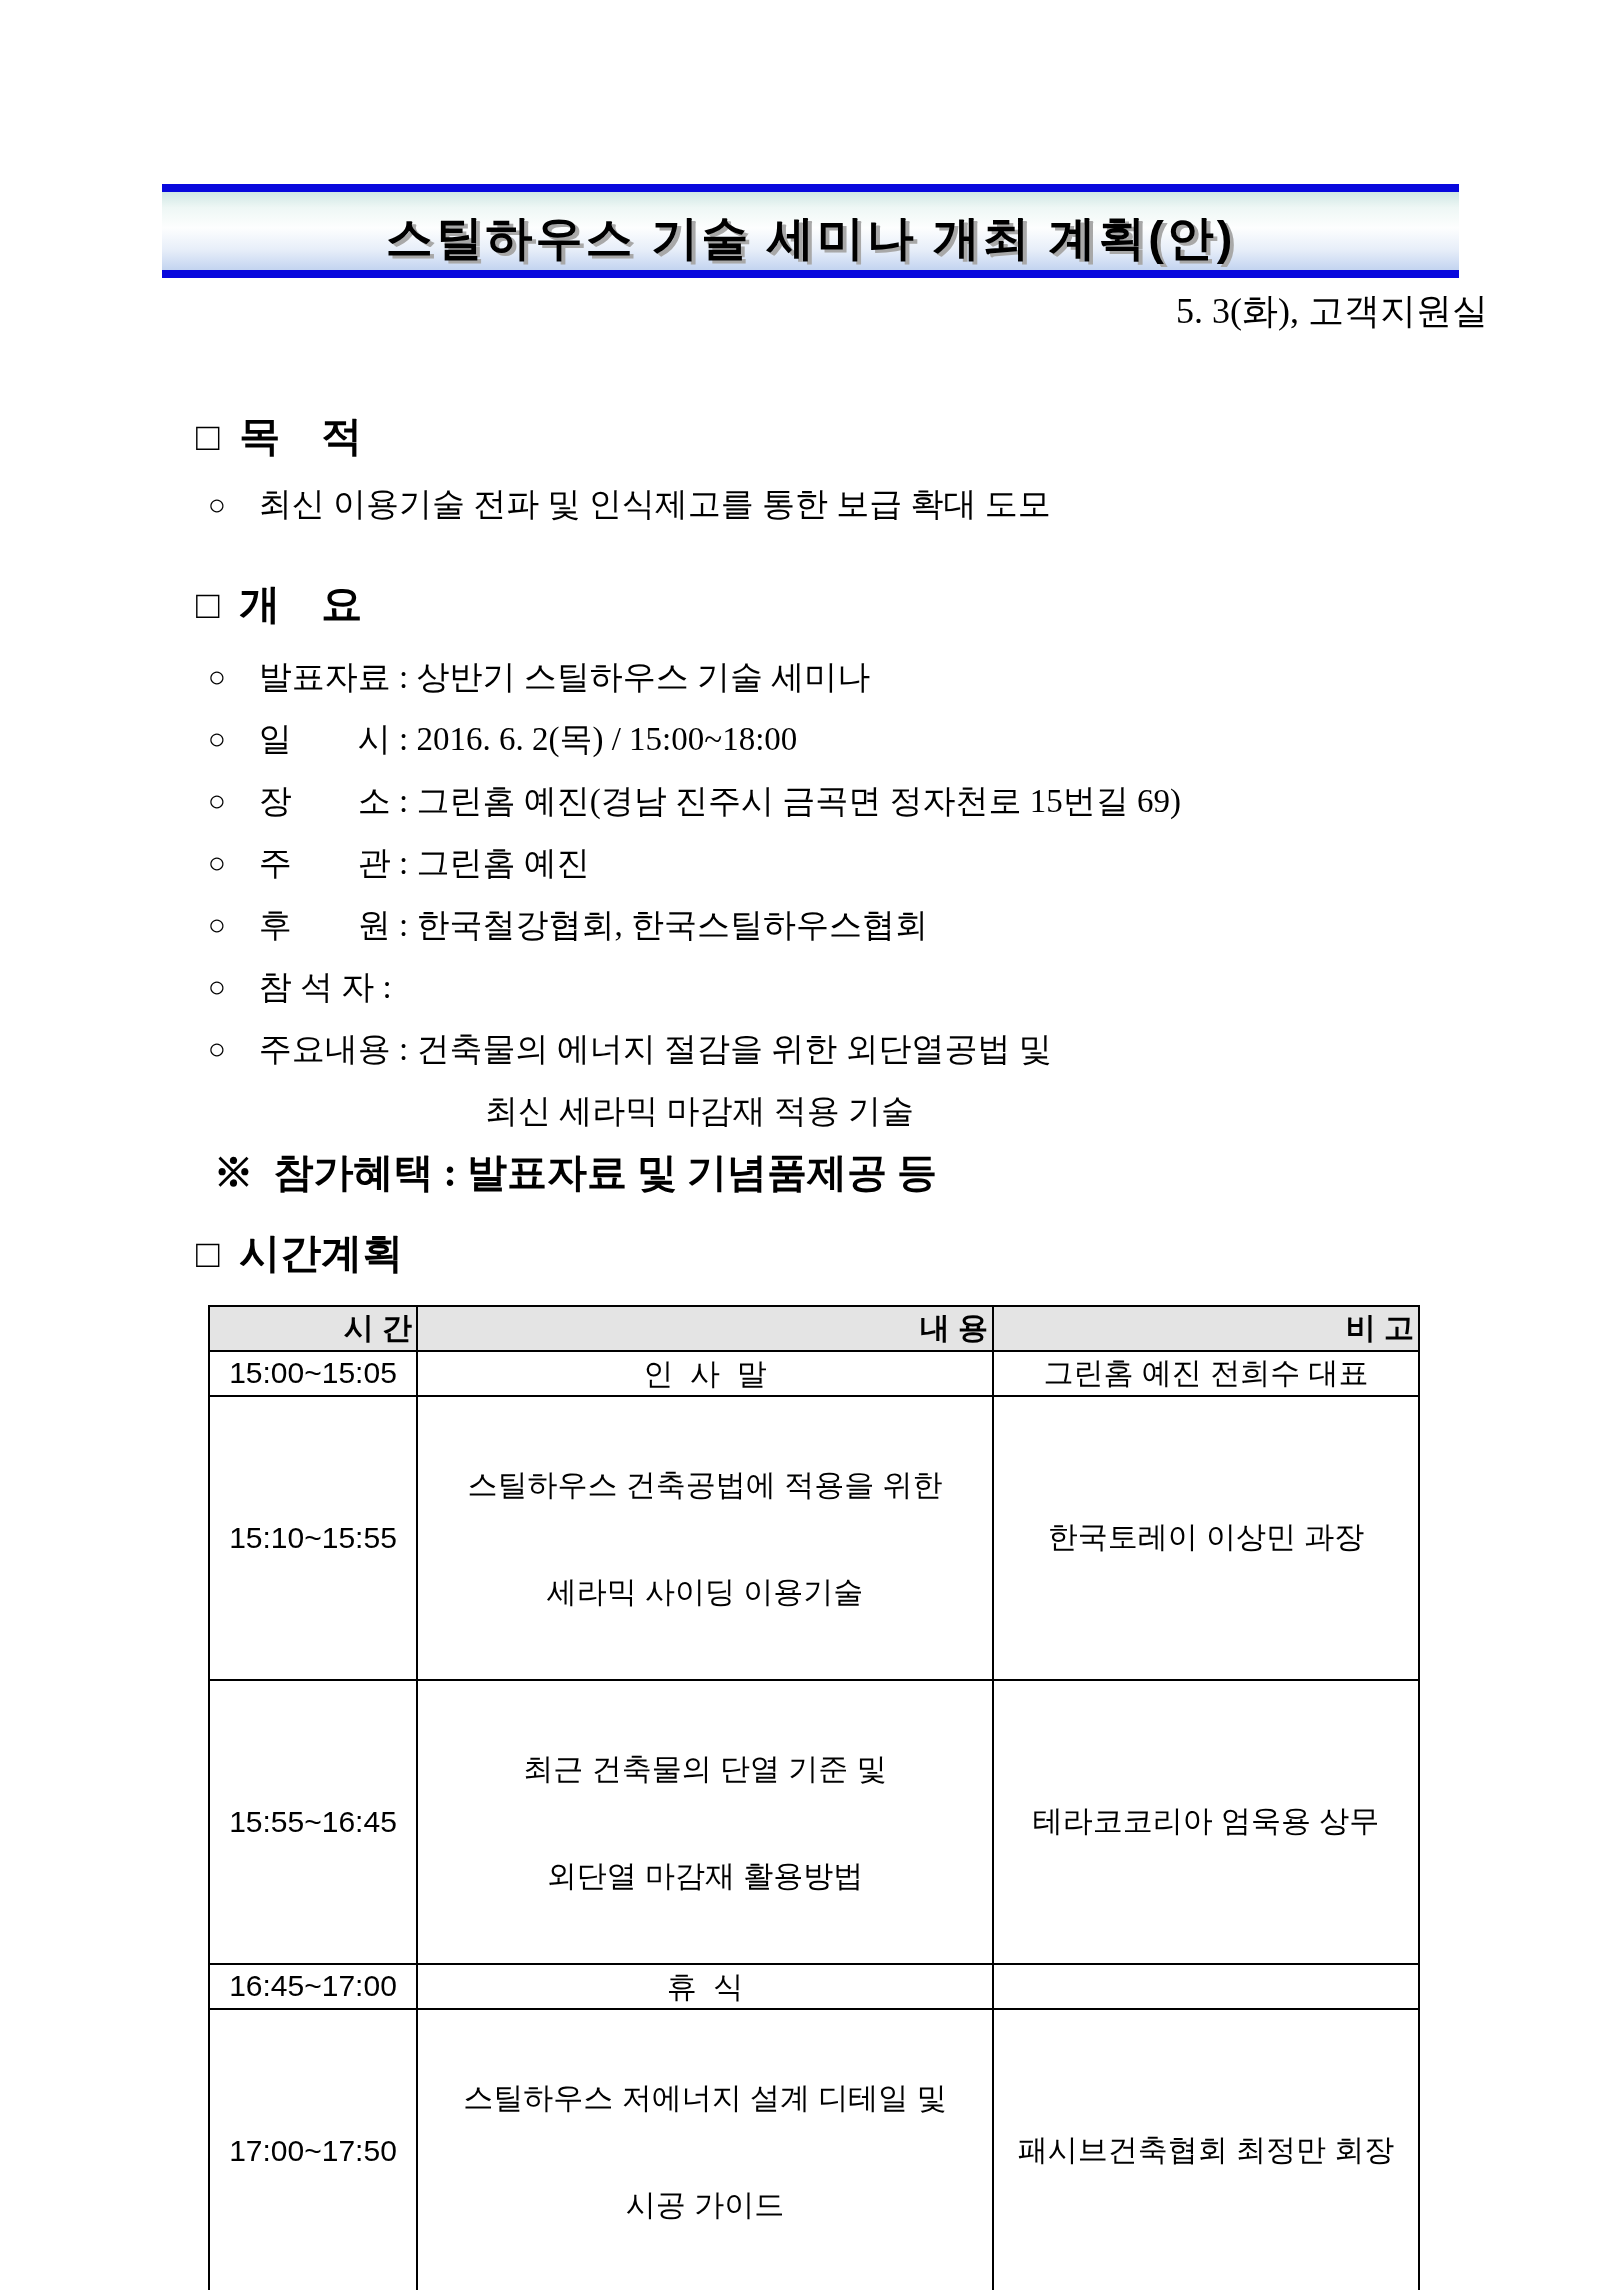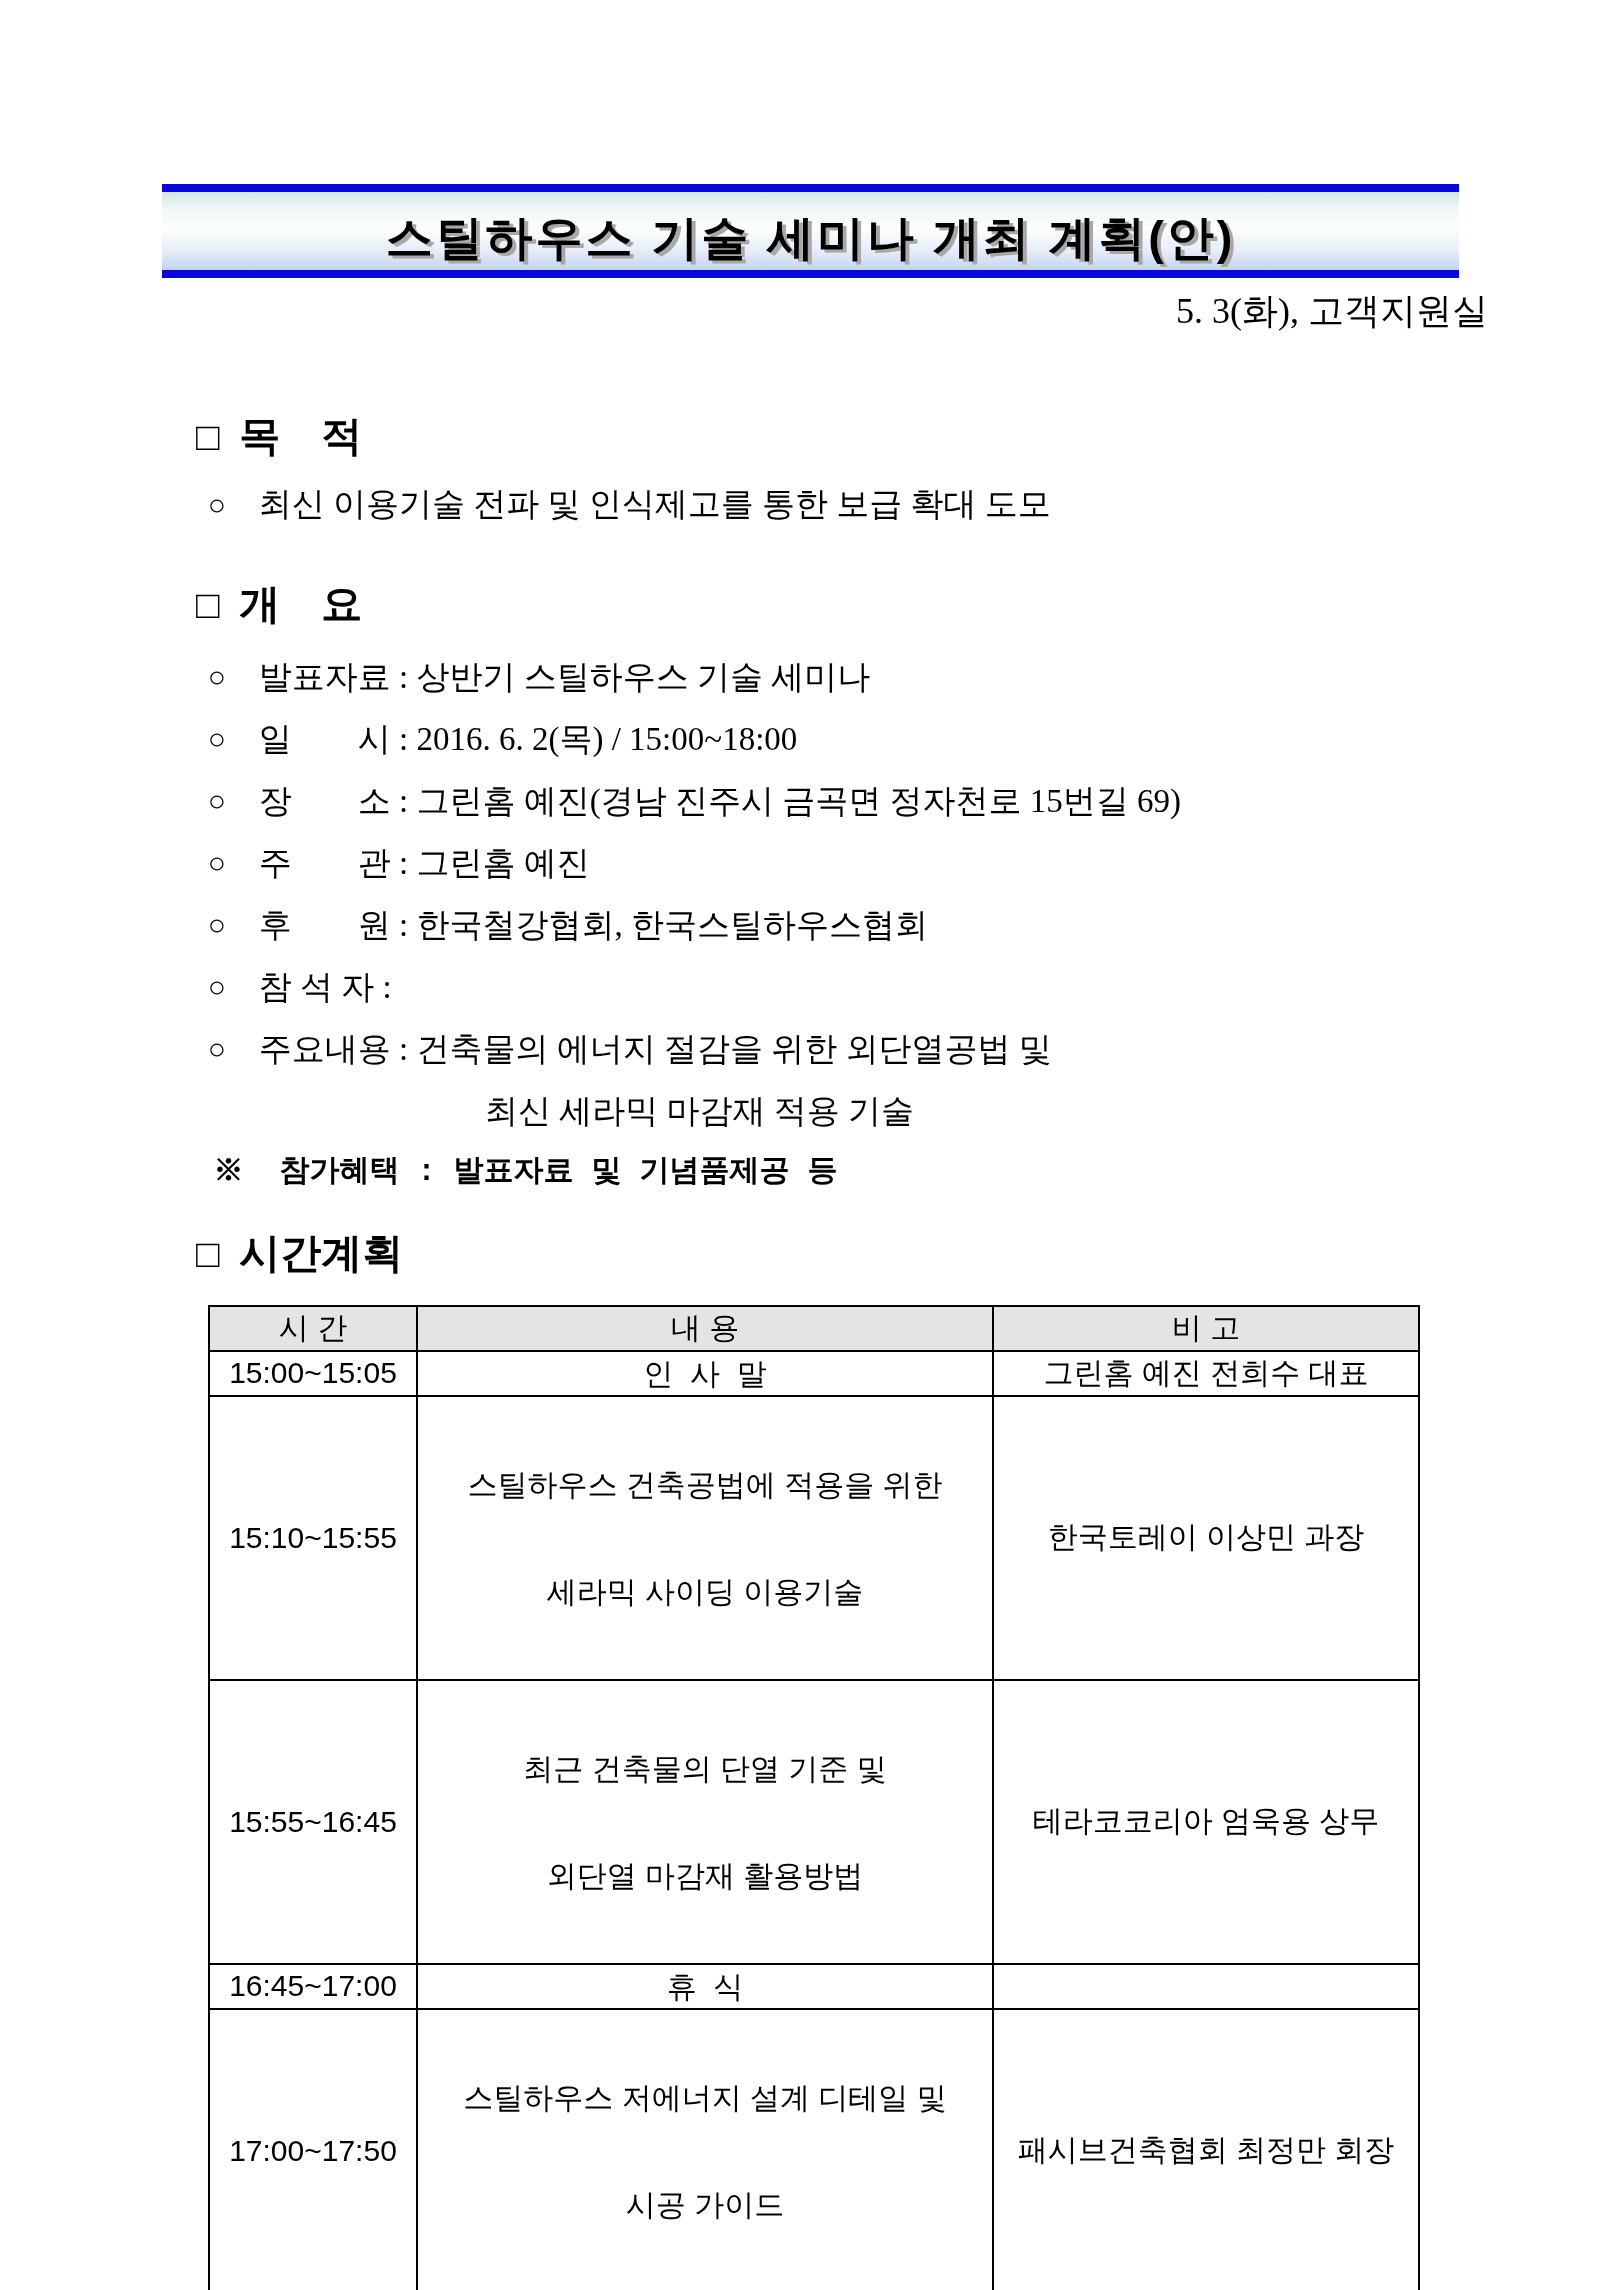--- a/index.html
+++ b/index.html
@@ -86,23 +86,23 @@
   .ov-label { white-space: pre-wrap; }
   .ov-line2 {
     padding-left: 289px;
     font-size: 33px;
     line-height: 62px;
     white-space: pre-wrap;
   }
   .benefit {
     margin-top: 5.9px;
     padding-left: 17.6px;
-    font-family: Liberation Mono, monospace;
+    font-family: Liberation Serif, serif;
     font-weight: 700;
-    font-size: 30px;
+    font-size: 40px;
     line-height: 49px;
     white-space: pre-wrap;
   }
   
   .schedule-heading { margin-top: 31px; }
   table.schedule {
     margin: 25.5px 0 0 208px;
     width: 1210px;
     border-collapse: collapse;
     table-layout: fixed;
@@ -111,22 +111,23 @@
   }
   table.schedule th, table.schedule td {
     border: 2px solid #000;
     text-align: center;
     vertical-align: middle;
     white-space: pre-wrap;
     padding: 0 3.9px;
   }
   table.schedule th {
     background: #e4e4e4;
-    font-weight: 400;
+    font-weight: 700;
     height: 45px;
+    text-align: right;
   }
   tr.row-s { height: 45px; }
   tr.row-d { height: 90px; }
   .cell-line { line-height: 39px; }
 </style>
 </head>
 <body>
 
 <div class="page">
 

